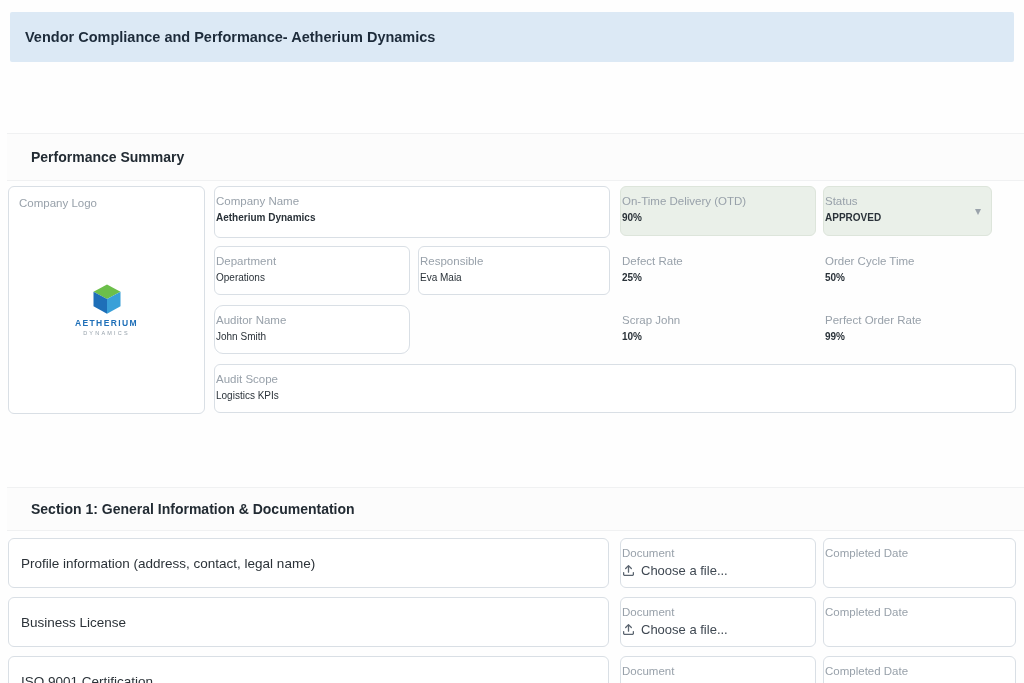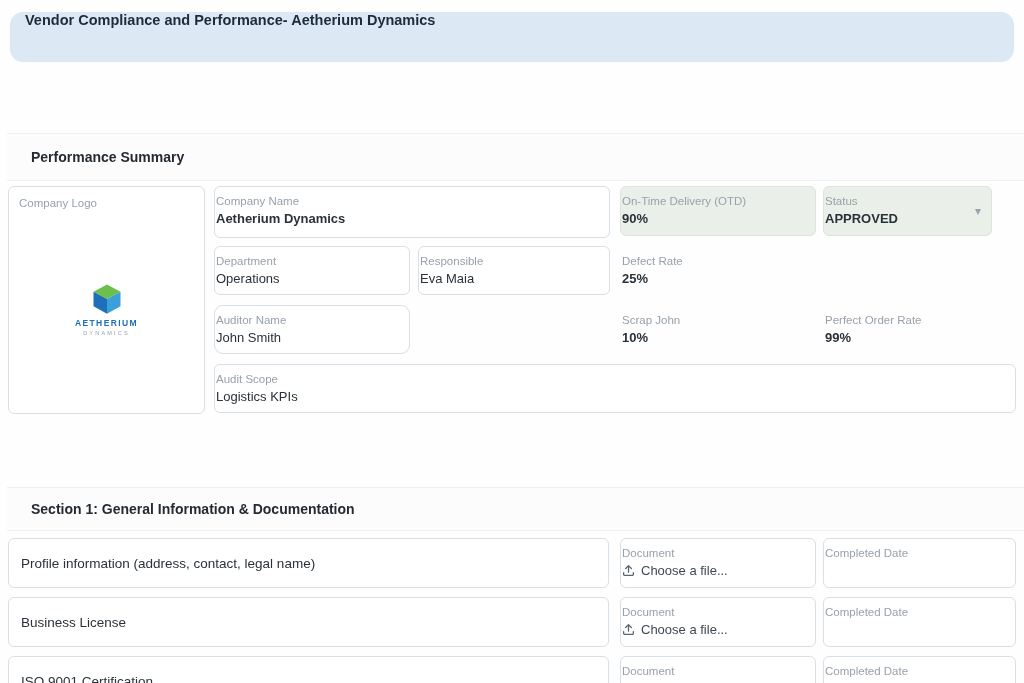--- a/index.html
+++ b/index.html
@@ -6,41 +6,41 @@
   html,body { width:1024px; height:683px; }
   body {
     font-family:"Liberation Sans", sans-serif;
     background:#ffffff;
     color:#2a3239;
   }
   .page { position:relative; width:1024px; height:683px; overflow:hidden; background:#fefefe; }
 
   .header-bar {
     position:absolute; left:10px; top:12px; width:1004px; height:50px;
-    background:#dce9f5; border-radius:13px;
-    display:flex; padding:0 15px;
+    background:#dce9f5; border-radius:2px;
+    display:flex; align-items:center; padding:0 15px;
   }
   .header-bar .title { font-weight:bold; font-size:14.5px; color:#1d2b3a; }
 
   .strip {
     position:absolute; left:7px; width:1024px;
     background:#fcfcfc; border-top:1px solid #f0f1f2; border-bottom:1px solid #f0f1f2;
     display:flex; align-items:center; padding:0 24px;
   }
   .strip .strip-title { font-weight:bold; font-size:14px; color:#222b33; }
 
   .field {
     position:absolute; background:#ffffff;
     border:1px solid #d9dfe5; border-radius:6px;
     padding:7px 1px;
     display:flex; flex-direction:column; gap:3px;
     overflow:hidden;
   }
   .field .lbl { font-size:11.5px; color:#98a1aa; line-height:1.25; white-space:nowrap; }
-  .field .val { font-size:13px; color:#2a3239; line-height:1.3; white-space:nowrap; }
+  .field .val { font-size:10px; color:#2a3239; line-height:1.3; white-space:nowrap; }
   .field .val.strong { font-weight:bold; }
   .field.green { background:#eaf0e9; border-color:#dde5db; }
   .field.plain { background:transparent; border-color:transparent; }
 
   .chev {
     position:absolute; right:10px; top:50%; transform:translateY(-50%);
     color:#9aa3ab; font-size:12px; line-height:1;
   }
 
   .logo-box { padding:9px 10px; }
@@ -108,20 +108,24 @@
   <div class="field" style="left:418px; top:246px; width:192px; height:49px;">
     <span class="lbl">Responsible</span>
     <span class="val">Eva Maia</span>
   </div>
 
   <div class="field plain" style="left:620px; top:246px; width:196px; height:49px;">
     <span class="lbl">Defect Rate</span>
     <span class="val strong">25%</span>
   </div>
 
+  <div class="field plain" style="left:823px; top:246px; width:193px; height:49px;">
+    <span class="lbl">Order Cycle Time</span>
+    <span class="val strong">50%</span>
+  </div>
 
   <div class="field" style="left:214px; top:305px; width:196px; height:49px;border-radius:9px;">
     <span class="lbl">Auditor Name</span>
     <span class="val">John Smith</span>
   </div>
 
   <div class="field plain" style="left:620px; top:305px; width:196px; height:49px;">
     <span class="lbl">Scrap John</span>
     <span class="val strong">10%</span>
   </div>

